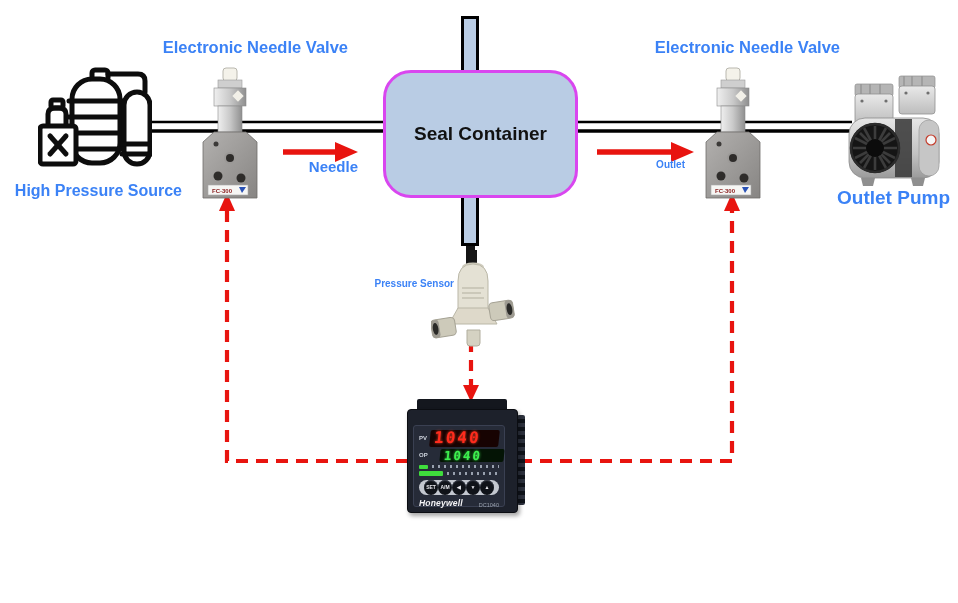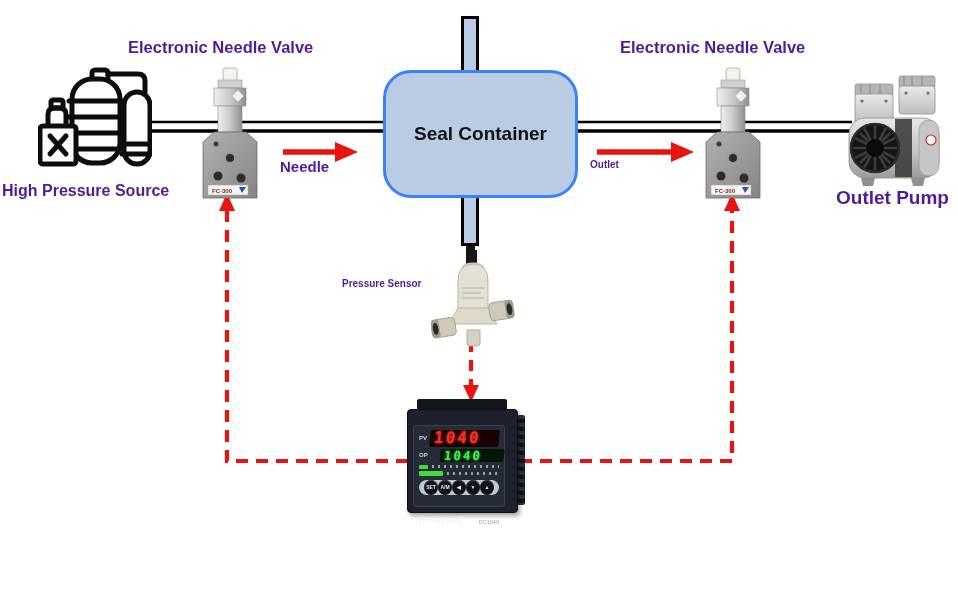--- a/index.html
+++ b/index.html
@@ -1,27 +1,27 @@
 <!DOCTYPE html>
 <html style="--container-fill: #b9cce4; --signal-red: #e8140f; --pipe-black: #000000;"><head>
 <meta charset="utf-8">
 <style>
   html,body{margin:0;padding:0;background:#fff;}
   .stage{position:relative;width:958px;height:603px;background:#fff;overflow:hidden;
          font-family:"Liberation Sans",sans-serif;}
   .overlay{position:absolute;left:0;top:0;z-index:1;}
   .comp{position:absolute;z-index:2;}
-  .lbl{position:absolute;z-index:3;font-weight:bold;color:#4c1d95;text-align:left;line-height:1.1;}
+  .lbl{position:absolute;z-index:3;font-weight:bold;color:#3b82f6;text-align:right;line-height:1.1;}
 
   .pipe{stroke:var(--pipe-black,#000);}
   .redstroke{stroke:var(--signal-red,#e8140f);}
   .redfill{fill:var(--signal-red,#e8140f);}
 
   .container-box{position:absolute;left:383px;top:70px;width:195px;height:128px;z-index:2;
-    background:var(--container-fill,#b9cce4);border:3px solid #3b82f6;border-radius:28px;
+    background:var(--container-fill,#b9cce4);border:3px solid #d946ef;border-radius:28px;
     box-sizing:border-box;display:flex;align-items:center;justify-content:center;}
   .container-box span{font-weight:bold;font-size:19px;color:#111;}
   .stem{position:absolute;width:18px;background:var(--container-fill,#b9cce4);
     border:3px solid #000;box-sizing:border-box;z-index:1;}
   .stem-top{left:461px;top:16px;height:58px;}
   .stem-bottom{left:461px;top:194px;height:52px;}
 
   
   .controller{position:absolute;left:407px;top:399px;width:118px;height:114px;z-index:2;}
   .ctl-body{position:absolute;left:0;top:10px;right:7px;bottom:0;background:#1d212b;
@@ -41,21 +41,21 @@
   .disp-op{background:#041405;color:#3df04e;font-size:12.5px;text-shadow:0 0 3px rgba(70,255,90,.8);
     flex:0 0 auto;width:56px;margin-left:9px;}
   .led-row{display:flex;align-items:center;gap:4px;margin-top:3px;}
   .led{width:9px;height:4px;background:#3fdd3c;border-radius:1px;}
   .led.wide{width:24px;height:5px;}
   .ticks{height:3px;flex:1;background:repeating-linear-gradient(90deg,#98a0ae 0 2px,transparent 2px 6px);}
   .keypad{margin-top:4px;height:24px;background:#c3c7cf;border-radius:12px;display:flex;
     align-items:center;justify-content:space-between;padding:0 5px;}
   .key{width:15px;height:15px;border-radius:50%;background:#101319;color:#e8e8ee;font-size:5px;
     display:flex;align-items:center;justify-content:center;font-weight:bold;box-shadow:inset 0 1px 1px #3a3f4c;}
-  .brand-row{display:flex;justify-content:space-between;align-items:flex-end;margin-top:20px;}
+  .brand-row{display:flex;justify-content:space-between;align-items:flex-end;margin-top:3px;}
   .brand{color:#f4f4f6;font-size:8.5px;font-weight:bold;font-style:italic;letter-spacing:.2px;}
   .model{color:#9aa2ae;font-size:5.5px;}
 </style>
 </head>
 <body>
 
 <div class="stage">
 
   <svg class="overlay" width="958" height="603">
     <g>

